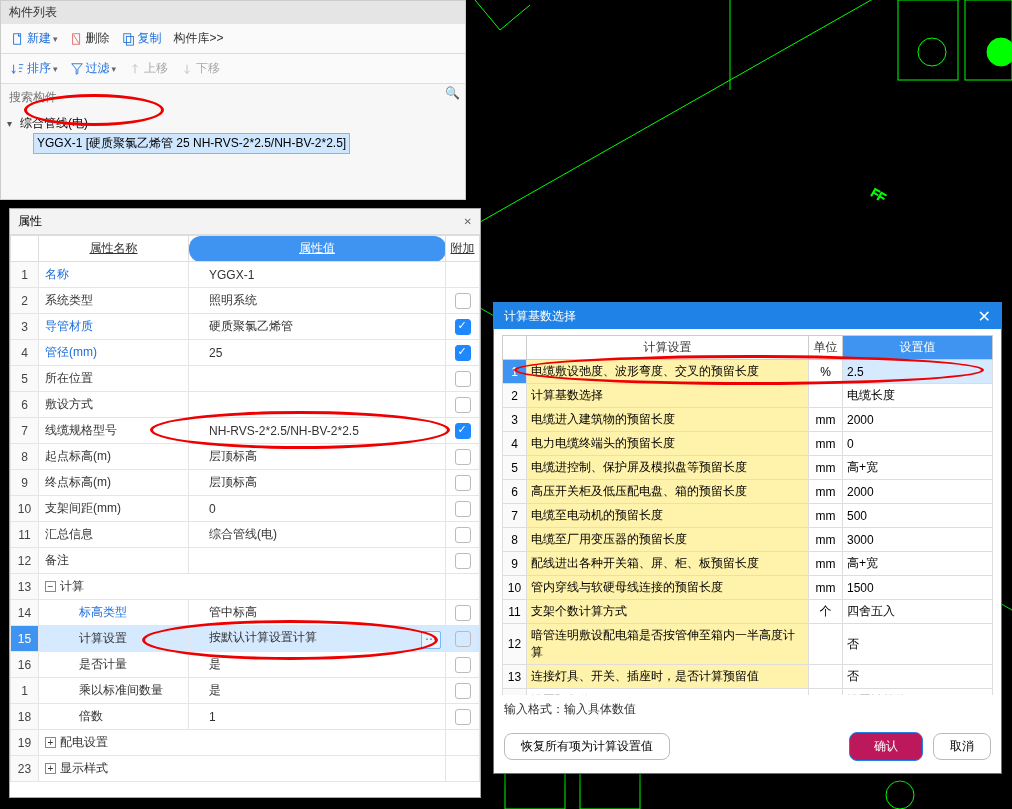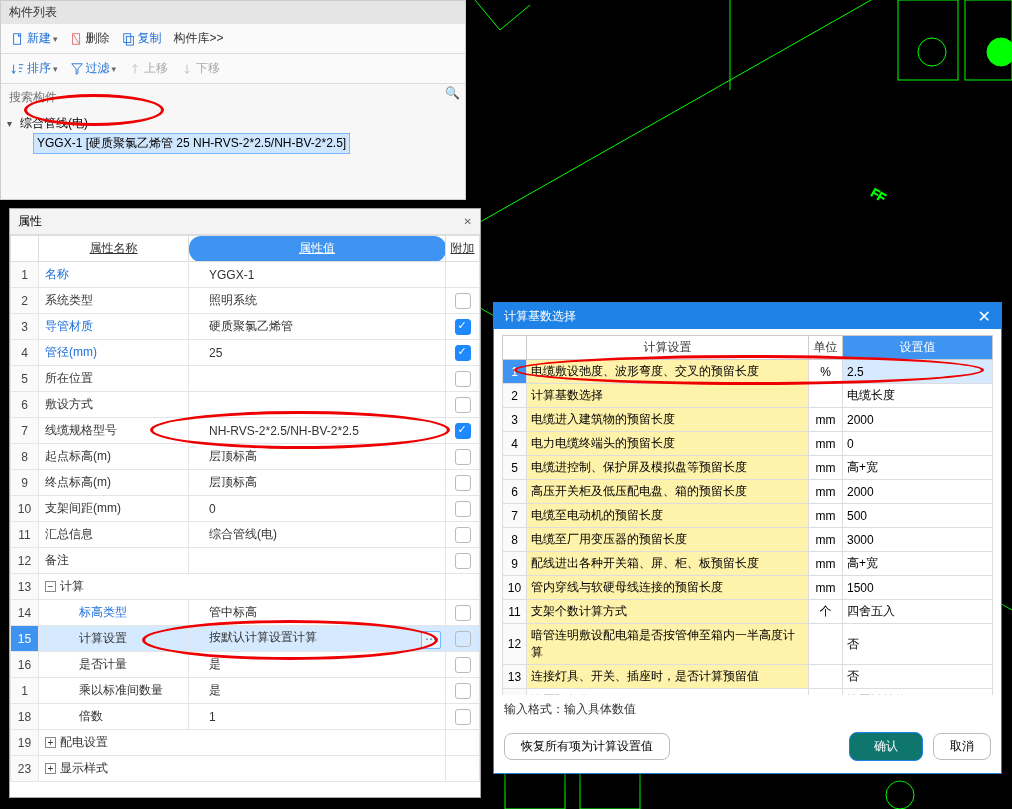--- a/index.html
+++ b/index.html
@@ -71,21 +71,21 @@
   .calc-table td.setting { background: #fff2aa; }
   .calc-table td.unit { width:34px; text-align:center;}
   .calc-table td.val { background:#fff;}
   .calc-table tr.sel td.idx { background:#3e94f0; color:#fff;}
   .calc-table tr.sel td.val { background:#d6eaff;}
   .calc-table tr.disabled td { color:#aaa;}
   .dlg-hint { padding: 6px 2px; color:#333;}
   .dlg-footer { display:flex; align-items:center; gap:10px; padding: 8px 10px 12px 10px;}
   .dlg-footer .spacer { flex:1;}
   .btn { padding: 4px 16px; border-radius:8px; cursor:pointer; border:1px solid #bbb; background:#fff;}
-  .btn.primary { background:#0f766e; border-color:#1e82e6; color:#fff; padding: 5px 24px;}
+  .btn.primary { background:#be185d; border-color:#1e82e6; color:#fff; padding: 5px 24px;}
   .btn.link { border:1px solid #bbb; background:#fff; }
 
   
   .anno { position:absolute; border:3px solid #e00; border-radius:50%; pointer-events:none;}
 </style>
 </head>
 <body>
 
 <div class="cad-canvas">
   <svg viewBox="0 0 1012 809">

